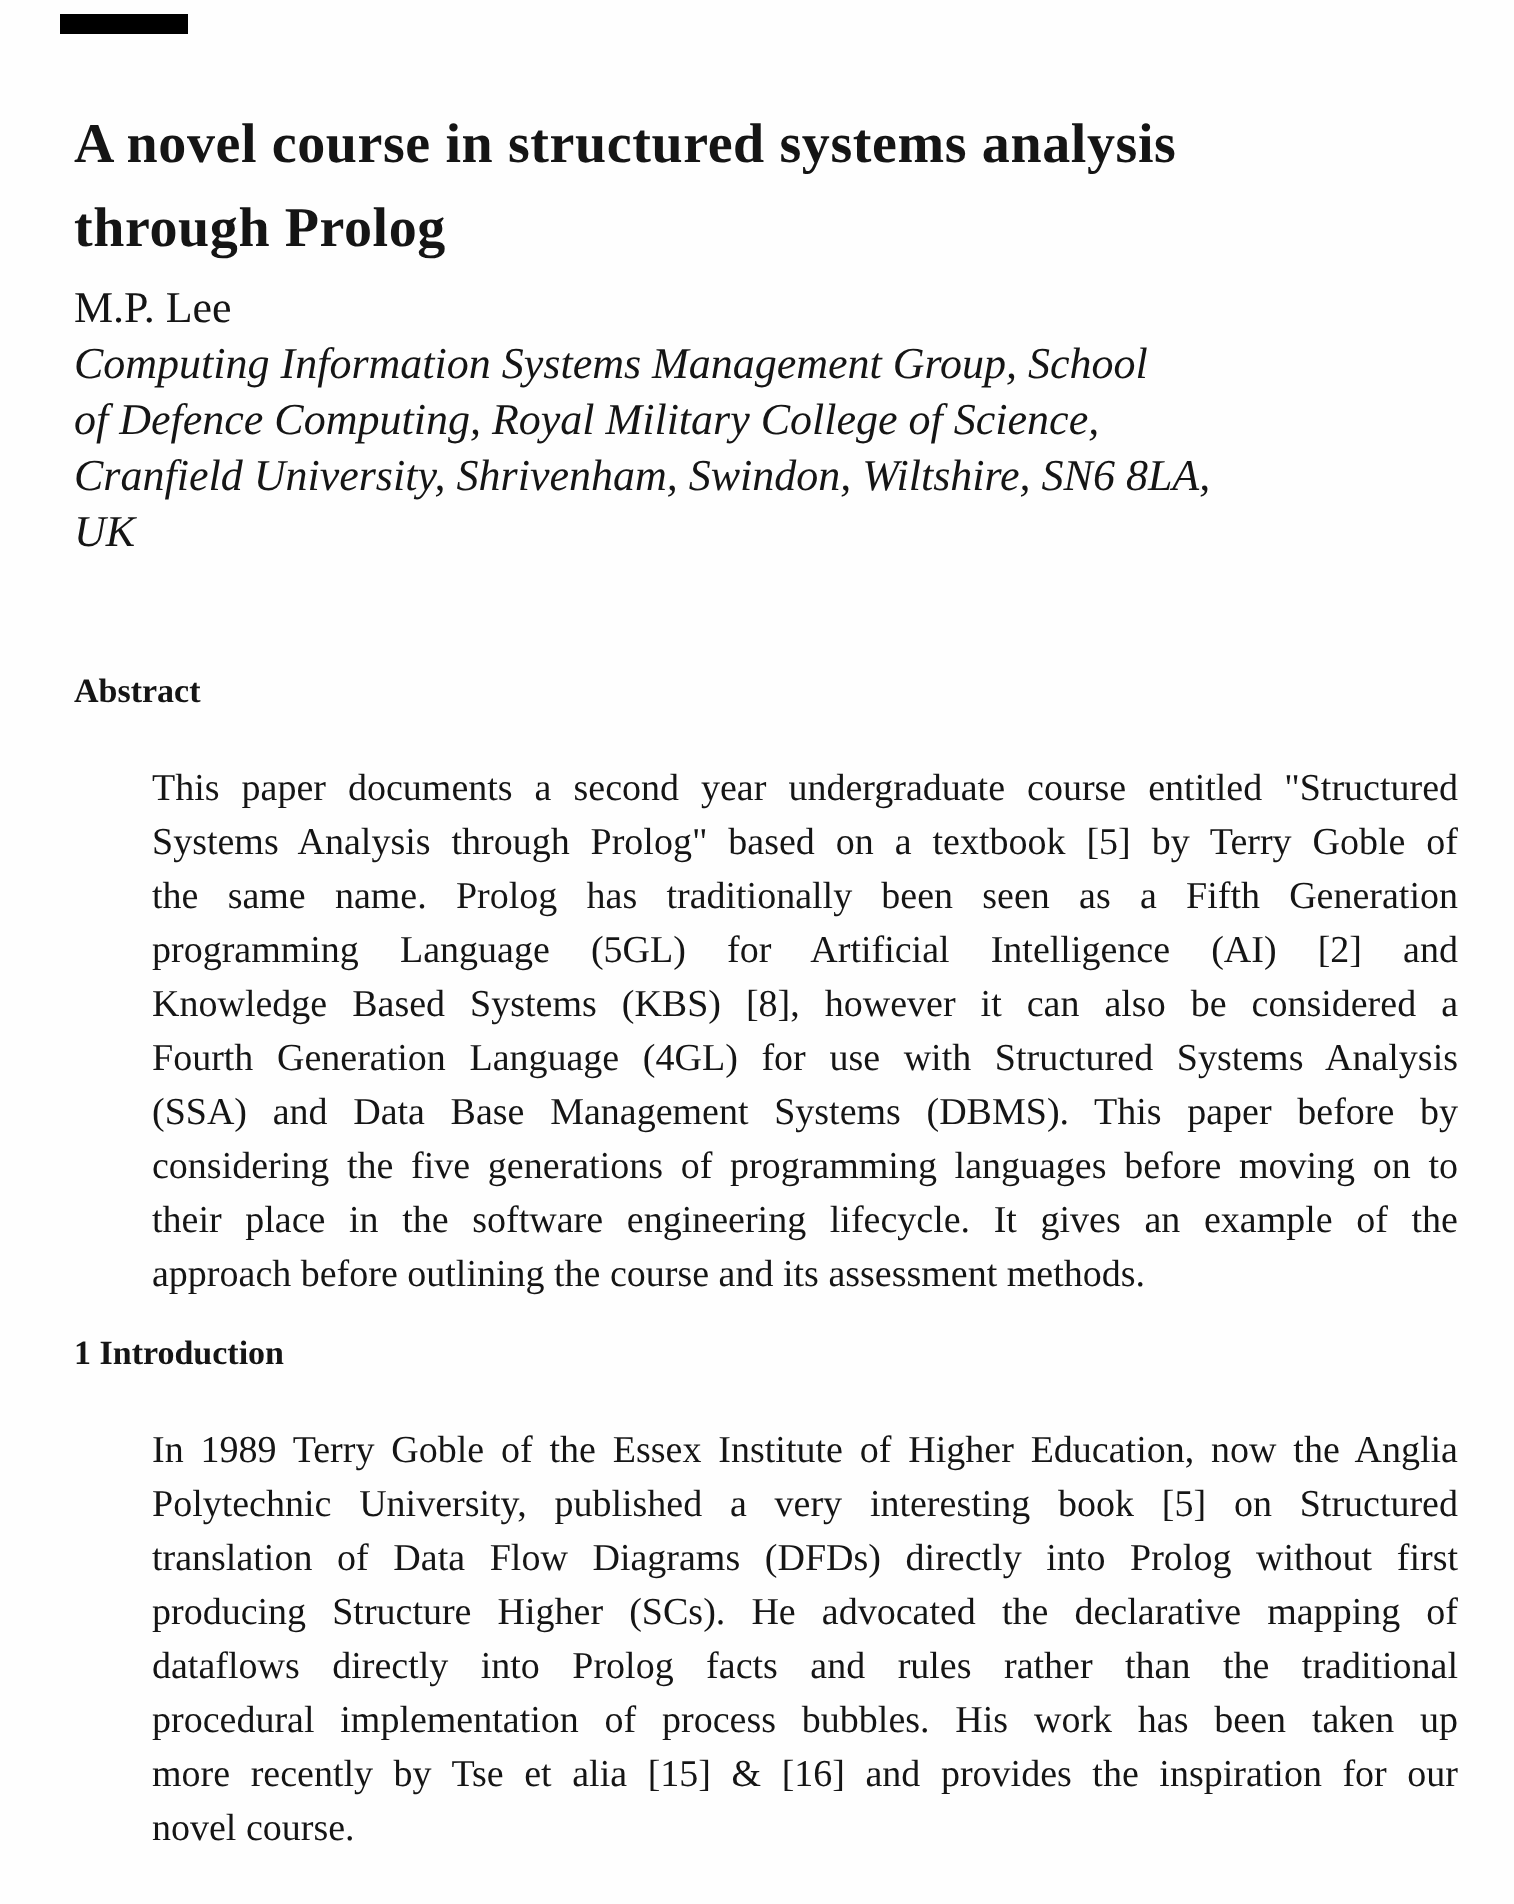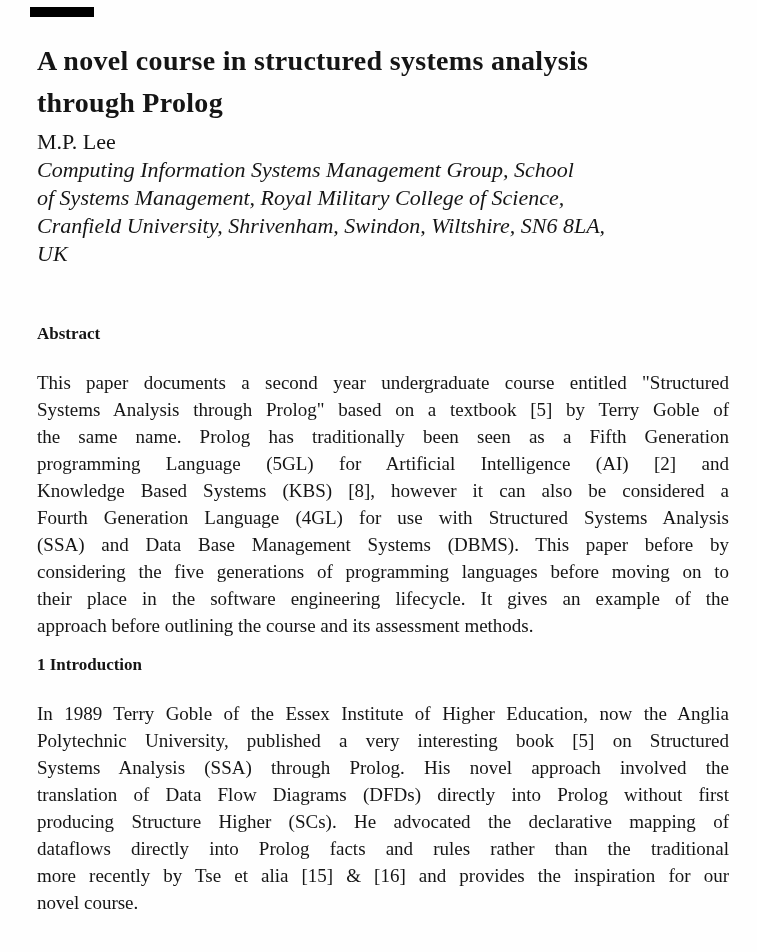--- a/index.html
+++ b/index.html
@@ -20,21 +20,21 @@
     position: absolute;
     left: 30px;
     top: 7px;
     width: 64px;
     height: 10px;
     background: #000000;
   }
   .content {
     position: absolute;
     left: 37px;
-    top: 0;
+    top: 12px;
     width: 692px;
   }
   .title {
     margin: 40px 0 0 0;
     font-size: 28px;
     font-weight: bold;
     line-height: 42px;
     letter-spacing: 0.3px;
   }
   .author {
@@ -56,20 +56,21 @@
   .heading-abstract { margin: 52px 0 0 0; }
   .heading-introduction { margin: 12px 0 0 0; }
   .para {
     margin: 22px 0 0 0;
     font-size: 19px;
     line-height: 27px;
   }
   .justified .jline {
     text-align: justify;
     text-align-last: justify;
+    margin-left: 39px;
   }
   .justified .jline.lastline {
     text-align-last: left;
   }
 </style>
 </head>
 <body>
 
 <div class="page">
 
@@ -79,21 +80,21 @@
 
     <h1 class="title">
         <div class="jline">A novel course in structured systems analysis</div>
         <div class="jline lastline">through Prolog</div>
       </h1>
 
     <div class="author">M.P. Lee</div>
 
     <div class="affiliation">
         <div class="jline">Computing Information Systems Management Group, School</div>
-        <div class="jline">of Systems Management, Royal Military College of Science,</div>
+        <div class="jline">of Defence Computing, Royal Military College of Science,</div>
         <div class="jline">Cranfield University, Shrivenham, Swindon, Wiltshire, SN6 8LA,</div>
         <div class="jline lastline">UK</div>
       </div>
 
     <h2 class="section-heading heading-abstract">Abstract</h2>
 
     <div class="para justified">
         <div class="jline">This paper documents a second year undergraduate course entitled "Structured</div>
         <div class="jline">Systems Analysis through Prolog" based on a textbook [5] by Terry Goble of</div>
         <div class="jline">the same name.  Prolog has traditionally been seen as a Fifth Generation</div>
@@ -104,22 +105,22 @@
         <div class="jline">considering the five generations of programming languages before moving on to</div>
         <div class="jline">their place in the software engineering lifecycle.  It gives an example of the</div>
         <div class="jline lastline">approach before outlining the course and its assessment methods.</div>
       </div>
 
     <h2 class="section-heading heading-introduction">1 Introduction</h2>
 
     <div class="para justified">
         <div class="jline">In 1989 Terry Goble of the Essex Institute of Higher Education, now the Anglia</div>
         <div class="jline">Polytechnic University, published a very interesting book [5] on Structured</div>
-        <div class="jline">Systems Analysis (SSA) through Prolog.  His novel approach involved the</div>
         <div class="jline">translation of Data Flow Diagrams (DFDs) directly into Prolog without first</div>
         <div class="jline">producing Structure Higher (SCs).  He advocated the declarative mapping of</div>
         <div class="jline">dataflows directly into Prolog facts and rules rather than the traditional</div>
+        <div class="jline">procedural implementation of process bubbles.  His work has been taken up</div>
         <div class="jline">more recently by Tse et alia [15] &amp; [16] and provides the inspiration for our</div>
         <div class="jline lastline">novel course.</div>
       </div>
 
   </div>
 </div>
 
 </body></html>

